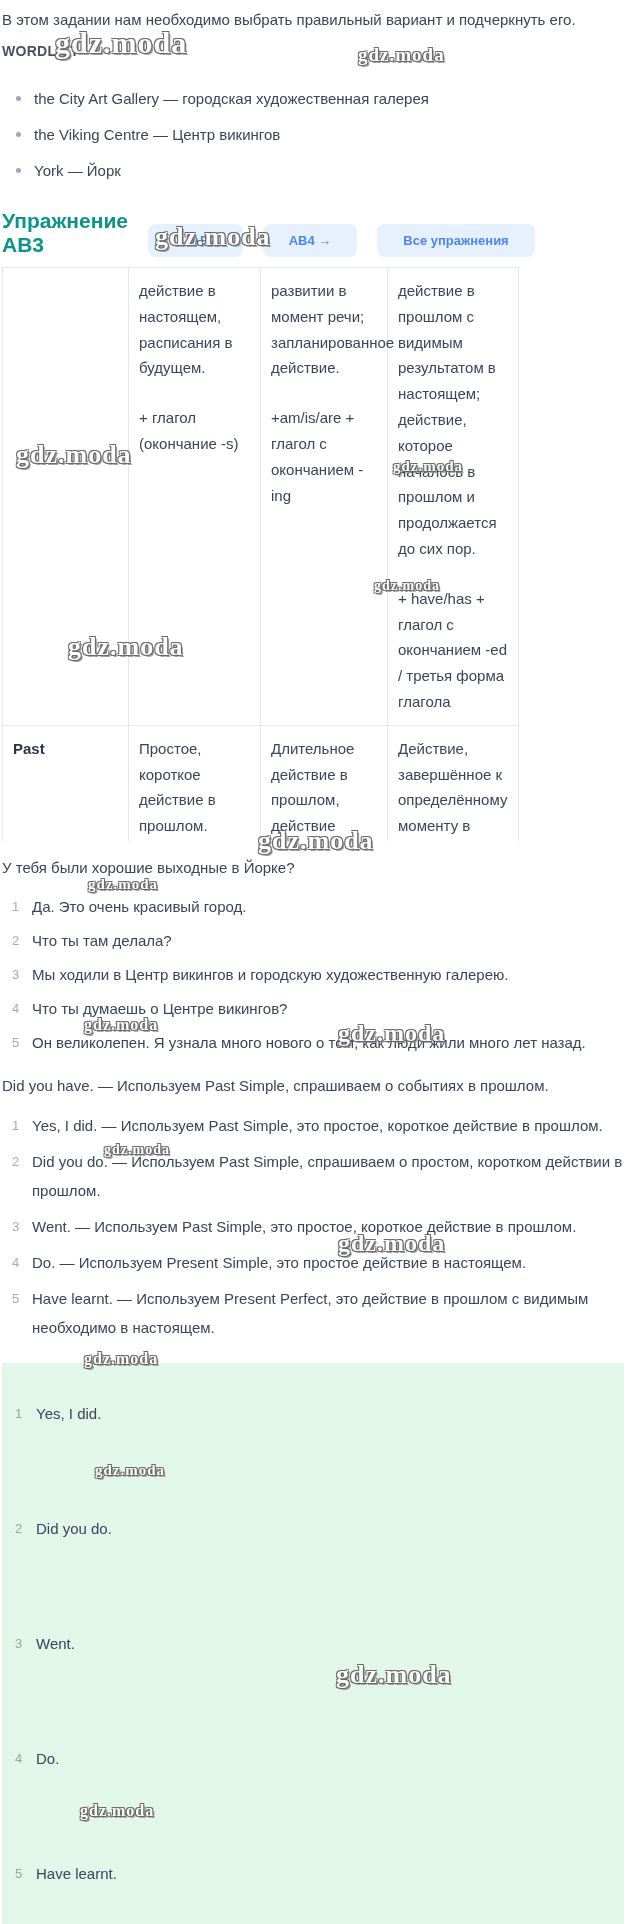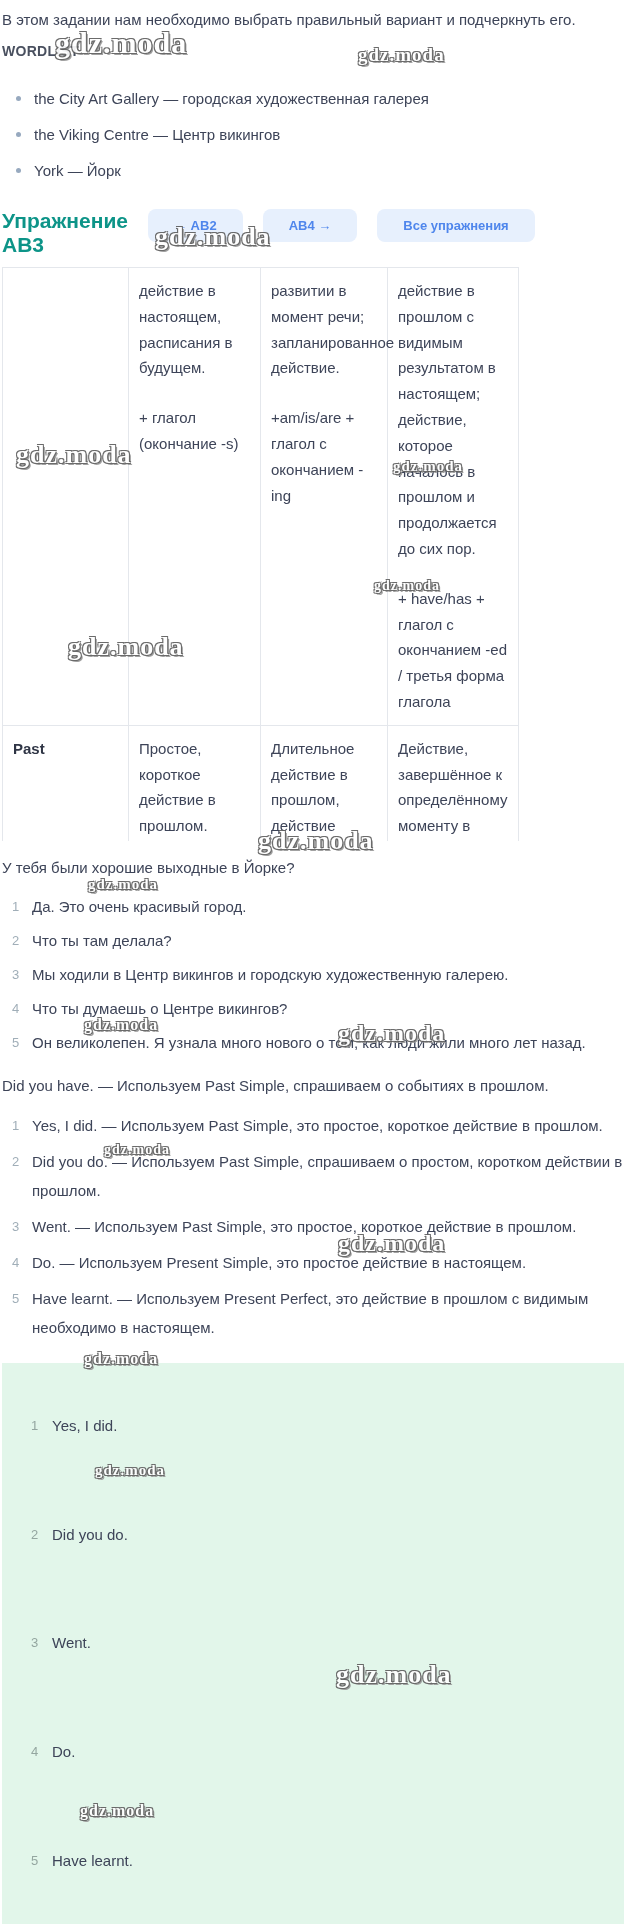--- a/index.html
+++ b/index.html
@@ -8,21 +8,21 @@
     background:#ffffff;color:#3d4458;
     font-family:"Liberation Sans","DejaVu Sans",sans-serif;
     display:flex;flex-direction:column;box-sizing:border-box;
   }
   .page{display:flex;flex-direction:column;flex:1;padding:5px 8px 0 2px;box-sizing:border-box;}
   .intro{margin:0;font-size:15px;line-height:30px;max-width:610px;}
   .wordlist-label{margin-top:8px;font-size:14px;font-weight:700;color:#49505f;letter-spacing:.3px;}
   ul.wordlist{list-style:none;margin:14px 0 0;padding:0;}
   ul.wordlist li{position:relative;padding-left:32px;line-height:20px;margin:16px 0;font-size:15px;}
   .dot{position:absolute;left:14px;top:7px;width:5px;height:5px;border-radius:50%;background:#97a9bf;}
-  .ex-header{margin-top:12px;width:516px;display:flex;align-items:flex-start;gap:20px;}
+  .ex-header{margin-top:12px;width:516px;display:flex;align-items:flex-end;gap:20px;}
   .ex-header h2{margin:0;font-size:21px;font-weight:700;color:#0d9488;flex:1;}
   .nav-btn{border:none;cursor:pointer;background:#e7f0fd;color:#4f86ec;font-family:inherit;
     font-size:13px;font-weight:700;padding:9px 26px;border-radius:8px;white-space:nowrap;}
   .table-clip{margin-top:10px;width:517px;height:574px;overflow:hidden;border-bottom:1px solid #ffffff;}
   table.gtable{width:516px;table-layout:fixed;border-collapse:collapse;}
   table.gtable td{border:1px solid #e4e7ec;vertical-align:top;padding:10px 8px 10px 10px;
     font-size:15px;line-height:1.72;}
   td.rowlabel{padding-left:5px;font-weight:700;color:#2f3545;}
   .cell .form{margin-top:24px;}
   .question{margin:12px 0 0;font-size:15px;line-height:28px;}
@@ -32,21 +32,21 @@
     color:#a0aeb8;font-size:13px;}
   ol.translation{margin-top:6px;}
   ol.translation li{line-height:31px;margin:3px 0;max-width:600px;}
   ol.translation li::before{line-height:31px;}
   .expl-intro{margin:10px 0 0;font-size:15px;line-height:29px;}
   ol.explanation{margin-top:4px;}
   ol.explanation li{line-height:29px;margin:7px 0;max-width:600px;}
   ol.explanation li::before{line-height:29px;}
   .answers{margin-top:14px;flex:1;background:#e2f6ea;display:flex;}
   ol.answers-list{flex:1;display:flex;flex-direction:column;justify-content:space-around;
-    padding:14px 0;margin:16px;gap:42px;}
+    padding:14px 0;margin:0;gap:42px;}
   ol.answers-list li{line-height:20px;padding-left:34px;}
   ol.answers-list li::before{left:13px;line-height:20px;color:#94a6a0;}
   .wm{position:absolute;font-family:Liberation Serif, serif;font-weight:700;
     color:#ffffff;letter-spacing:1px;pointer-events:none;z-index:5;opacity:.92;
     text-shadow:-1px -1px 0 #5f5f5f,1px -1px 0 #5f5f5f,-1px 1px 0 #5f5f5f,1px 1px 0 #5f5f5f,2px 2px 0 #9a9a9a;}
 </style>
 </head>
 <body>
 
 <div class="page">

